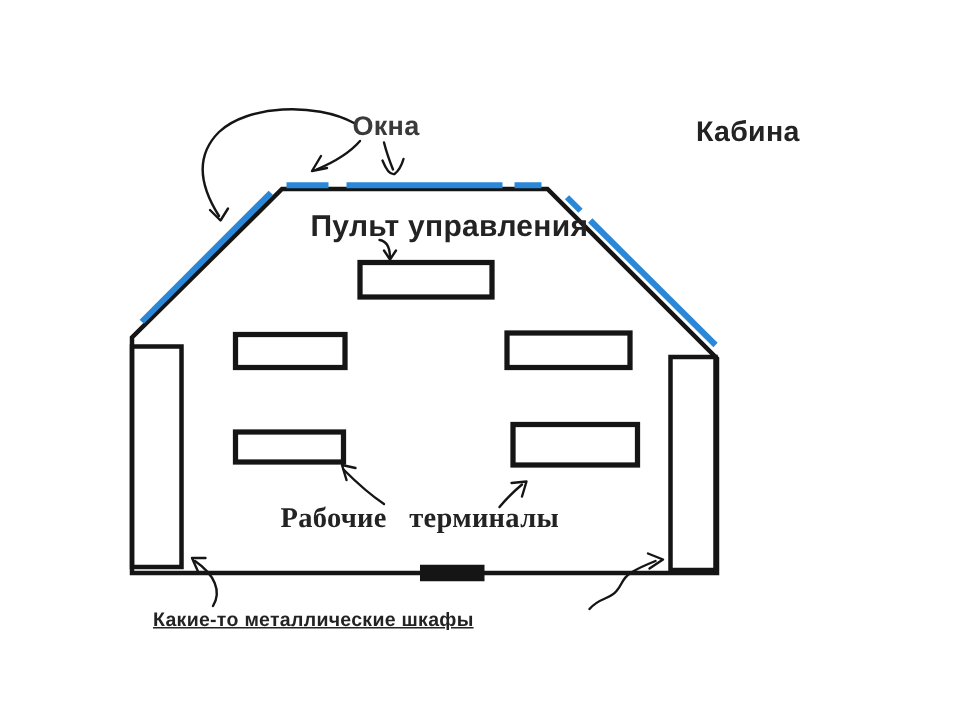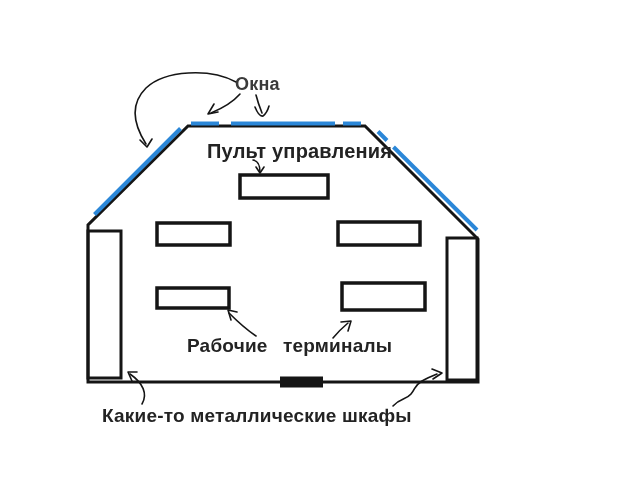--- a/index.html
+++ b/index.html
@@ -16,22 +16,22 @@
     position:absolute;
     font-weight:700;
     color:#232323;
     line-height:1;
     white-space:nowrap;
     letter-spacing:0.2px;
   }
   .lbl-okna{left:235px;top:75px;font-size:18px;color:#3a3a3a;}
   .lbl-kabina{left:464px;top:79px;font-size:19px;}
   .lbl-pult{left:207px;top:141px;font-size:20px;}
-  .lbl-term{left:187px;top:336px;font-size:19px;word-spacing:10px;}
-  .lbl-cab{left:102px;top:406px;font-size:19px;}
+  .lbl-term{left:187px;top:336px;font-size:19px;word-spacing:10px;font-family:Liberation Serif, serif;}
+  .lbl-cab{left:102px;top:406px;font-size:13px;text-decoration:underline;}
 </style>
 </head>
 <body>
 
 <div id="stage">
 
   <svg id="plan" width="640" height="480" viewBox="0 0 640 480">
 
     <path class="ink" stroke-width="3" d="M88,382 L88,225 L188,126 L365,126 L478,239 L478,382 L88,382 Z"></path>
 
@@ -76,19 +76,20 @@
       <path d="M142,404 C148,394 143,383 130,374"></path>
       <path d="M137,372 L128,372 L132,381"></path>
 
       <path d="M393,406 C400,398 406,400 411,394 C416,388 414,386 422,381 C427,378 432,376 437,374"></path>
       <path d="M432,369 L442,373 L433,379"></path>
     </g>
   </svg>
 
   <div class="label lbl-okna">Окна</div>
 
+  <div class="label lbl-kabina">Кабина</div>
 
   <div class="label lbl-pult">Пульт управления</div>
 
   <div class="label lbl-term">Рабочие терминалы</div>
 
   <div class="label lbl-cab">Какие-то металлические шкафы</div>
 </div>
 
 </body></html>

